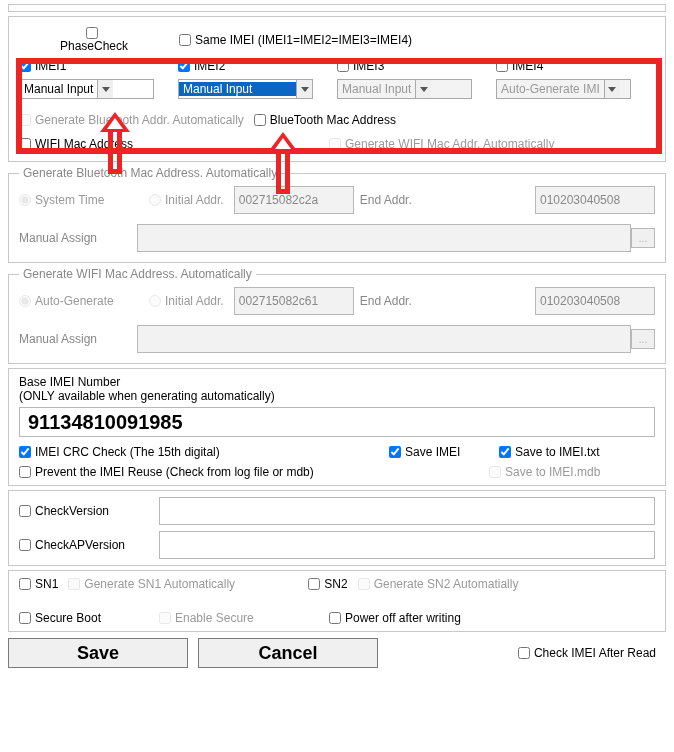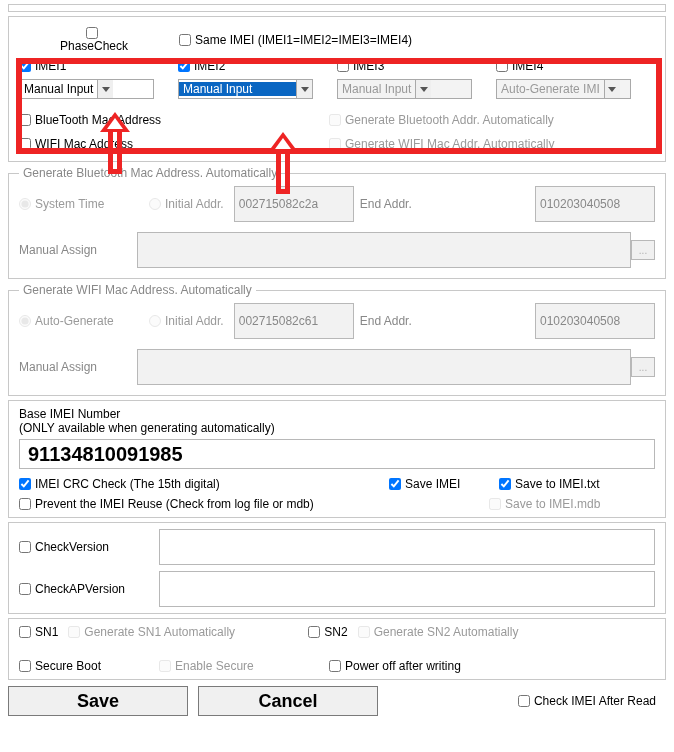--- a/index.html
+++ b/index.html
@@ -9,21 +9,21 @@
   .cb { display: inline-flex; align-items: center; margin-right: 10px; min-width: 0; }
   .cb input[type=checkbox], .cb input[type=radio] { margin-right: 4px; width: 12px; height: 12px; }
   .cb.disabled { color: #9a9a9a; }
   .cb.disabled input { opacity: 0.5; }
   .dd { display: inline-flex; align-items: center; border: 1px solid #a9a9a9; height: 20px; background: #fff; position: relative; }
   .dd-text { padding: 0 4px; min-width: 0; overflow: hidden; white-space: nowrap; }
   .dd-sel .dd-text { background: #0a66c2; color: #fff; }
   .dd-dis { color: #999; background: #f3f3f3; }
   .dd-btn { width: 16px; height: 18px; border-left: 1px solid #a9a9a9; display: flex; align-items: center; justify-content: center; background: #efefef; }
   .tri { width: 0; height: 0; border-left: 4px solid transparent; border-right: 4px solid transparent; border-top: 5px solid #555; }
-  .txt { border: 1px solid #b8b8b8; height: 36px; padding: 11px 4px; font-family: inherit; font-size: 12px; }
+  .txt { border: 1px solid #b8b8b8; height: 28px; padding: 11px 4px; font-family: inherit; font-size: 12px; }
   .txt:disabled { background: #f2f2f2; color: #888; }
   fieldset.group { border: 1px solid #c8c8c8; margin: 4px 8px; padding: 6px 10px 10px; color: #888; }
   fieldset.group legend { padding: 0 4px; font-size: 12px; color: #888; }
   .lab { color: #888; margin: 0 8px 0 6px; }
   .small-btn { width: 24px; height: 20px; border: 1px solid #b8b8b8; background: #f0f0f0; font-size: 10px; text-align: center; }
   .base-imei-in { border: 1px solid #b8b8b8; width: 100%; height: 30px; font-size: 20px; font-weight: bold; padding: 2px 8px; margin: 4px 0 8px; }
   .btnbar { display: flex; align-items: center; margin: 6px 8px 2px; }
   .big-btn { border: 1px solid #7a7a7a; background: #f0f0f0; font-family: inherit; font-weight: bold; font-size: 18px; height: 30px; }
   .footer { position: relative; height: 30px; margin-top: 4px; }
   .footer-bar { position: absolute; right: 0; bottom: 0; background: #5d9632; color: #fff; font-weight: bold; font-size: 13px; padding: 4px 8px 4px 50px; }
@@ -115,27 +115,27 @@
       <div class="dd dd-dis" style="width:135px;">
         <span class="dd-text">Auto-Generate IMI</span>
         <span class="dd-btn">
               <span class="tri"></span>
             </span>
       </div>
     </div>
   </div>
 
   <div class="row" style="margin-top:14px;">
-    <label class="cb" style="width:300px;">
-      <input type="checkbox" style="">
-          <span>BlueTooth Mac Address</span>
-    </label>
     <label class="cb disabled">
       <input type="checkbox" disabled="" style="">
           <span>Generate Bluetooth Addr. Automatically</span>
+    </label>
+    <label class="cb" style="width:300px;">
+      <input type="checkbox" style="">
+          <span>BlueTooth Mac Address</span>
     </label>
   </div>
 
   <div class="row" style="margin-top:10px;">
     <label class="cb" style="width:300px;">
       <input type="checkbox" style="">
           <span>WIFI Mac Address</span>
     </label>
     <label class="cb disabled">
       <input type="checkbox" disabled="" style="">

